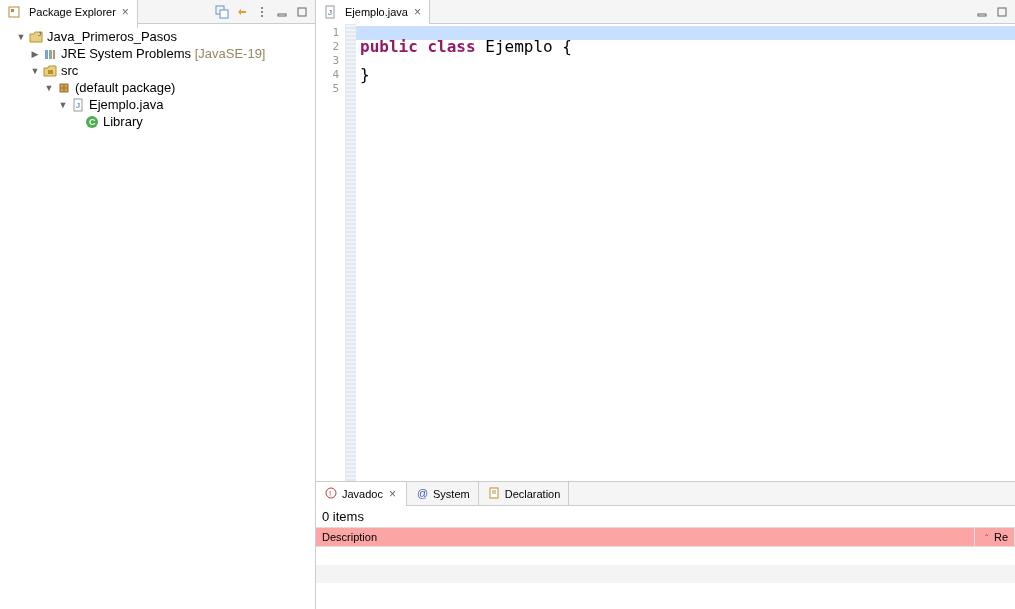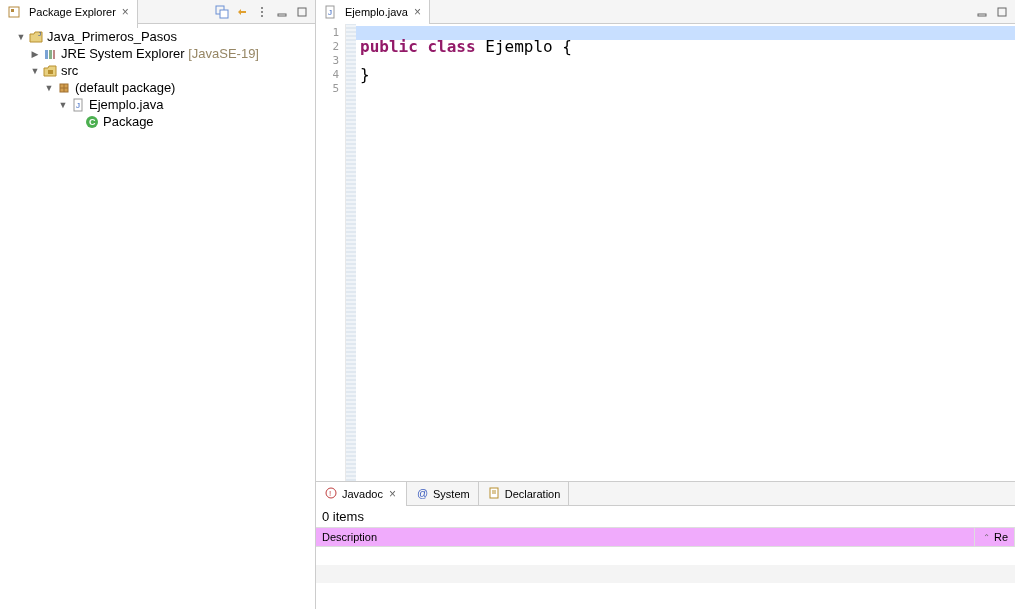--- a/index.html
+++ b/index.html
@@ -31,21 +31,21 @@
 .code { flex: 1; font-family: Menlo, Monaco, monospace; font-size: 16px; line-height: 14px; padding-top: 2px; padding-left: 4px; position: relative; }
 .code-line { height: 14px; white-space: pre; }
 .line-highlight { position: absolute; top: 2px; left: 0; right: 0; height: 14px; background: #c8dfff; z-index: 0; }
 .code-line span { position: relative; z-index: 1; }
 .kw { color: #931a68; font-weight: bold; }
 .bottom-pane { border-top: 1px solid #ccc; display: flex; flex-direction: column; height: 128px; }
 .bottom-tabs { display: flex; align-items: center; border-bottom: 1px solid #ccc; height: 24px; background: #f5f5f5; }
 .btab { display: flex; align-items: center; gap: 4px; padding: 3px 8px; border-right: 1px solid #ccc; height: 24px; cursor: pointer; font-size: 11px; }
 .btab.active { background: #fff; }
 .items-count { padding: 3px 6px; font-size: 13px; }
-.table-header { display: flex; background: #f0abfc; border-top: 1px solid #ddd; border-bottom: 1px solid #ddd; font-size: 11px; }
+.table-header { display: flex; background: #fca5a5; border-top: 1px solid #ddd; border-bottom: 1px solid #ddd; font-size: 11px; }
 .th { padding: 3px 6px; border-right: 1px solid #ddd; display: flex; align-items: center; }
 .th.desc { flex: 1; }
 .th.res { width: 40px; justify-content: flex-end; gap: 4px; }
 .table-body { flex: 1; background: #fff; }
 .table-body .trow { height: 18px; }
 .table-body .trow:nth-child(even) { background: #f4f4f4; }
 .sort-caret { font-size: 8px; color: #666; }
 </style>
 </head>
 <body>
@@ -108,21 +108,21 @@
       </div>
       <div class="tree-row indent-2">
         <span class="expander">▶</span>
         <span class="tree-icon">
             <svg width="14" height="14">
               <rect x="2" y="3" width="3" height="9" fill="#7aa3d4"></rect>
               <rect x="6" y="3" width="3" height="9" fill="#88b088"></rect>
               <rect x="10" y="3" width="2" height="9" fill="#c08888"></rect>
             </svg>
           </span>
-        <span class="tree-label"><span>JRE System Explorer</span> <span class="lib-version">[JavaSE-19]</span></span>
+        <span class="tree-label"><span>JRE System Problems</span> <span class="lib-version">[JavaSE-19]</span></span>
       </div>
       <div class="tree-row indent-2">
         <span class="expander">▼</span>
         <span class="tree-icon">
             <svg width="14" height="14">
               <path d="M1 4 L5 4 L6 2 L13 2 L13 12 L1 12 Z" fill="#e8d080" stroke="#b89030"></path>
               <rect x="5" y="6" width="5" height="4" fill="#b89030"></rect>
             </svg>
           </span>
         <span class="tree-label">src</span>
@@ -149,21 +149,21 @@
         <span class="tree-label">Ejemplo.java</span>
       </div>
       <div class="tree-row indent-5">
         <span class="expander" style="visibility:hidden">▼</span>
         <span class="tree-icon">
             <svg width="14" height="14">
               <circle cx="7" cy="7" r="6" fill="#4caf50"></circle>
               <text x="4" y="10" font-size="9" fill="#fff" font-weight="bold">C</text>
             </svg>
           </span>
-        <span class="tree-label">Package</span>
+        <span class="tree-label">Library</span>
       </div>
     </div>
   </div>
 
   <div class="right-pane">
 
     <div class="editor-area">
       <div class="view-header">
         <div class="tab">
           <span class="tree-icon">

